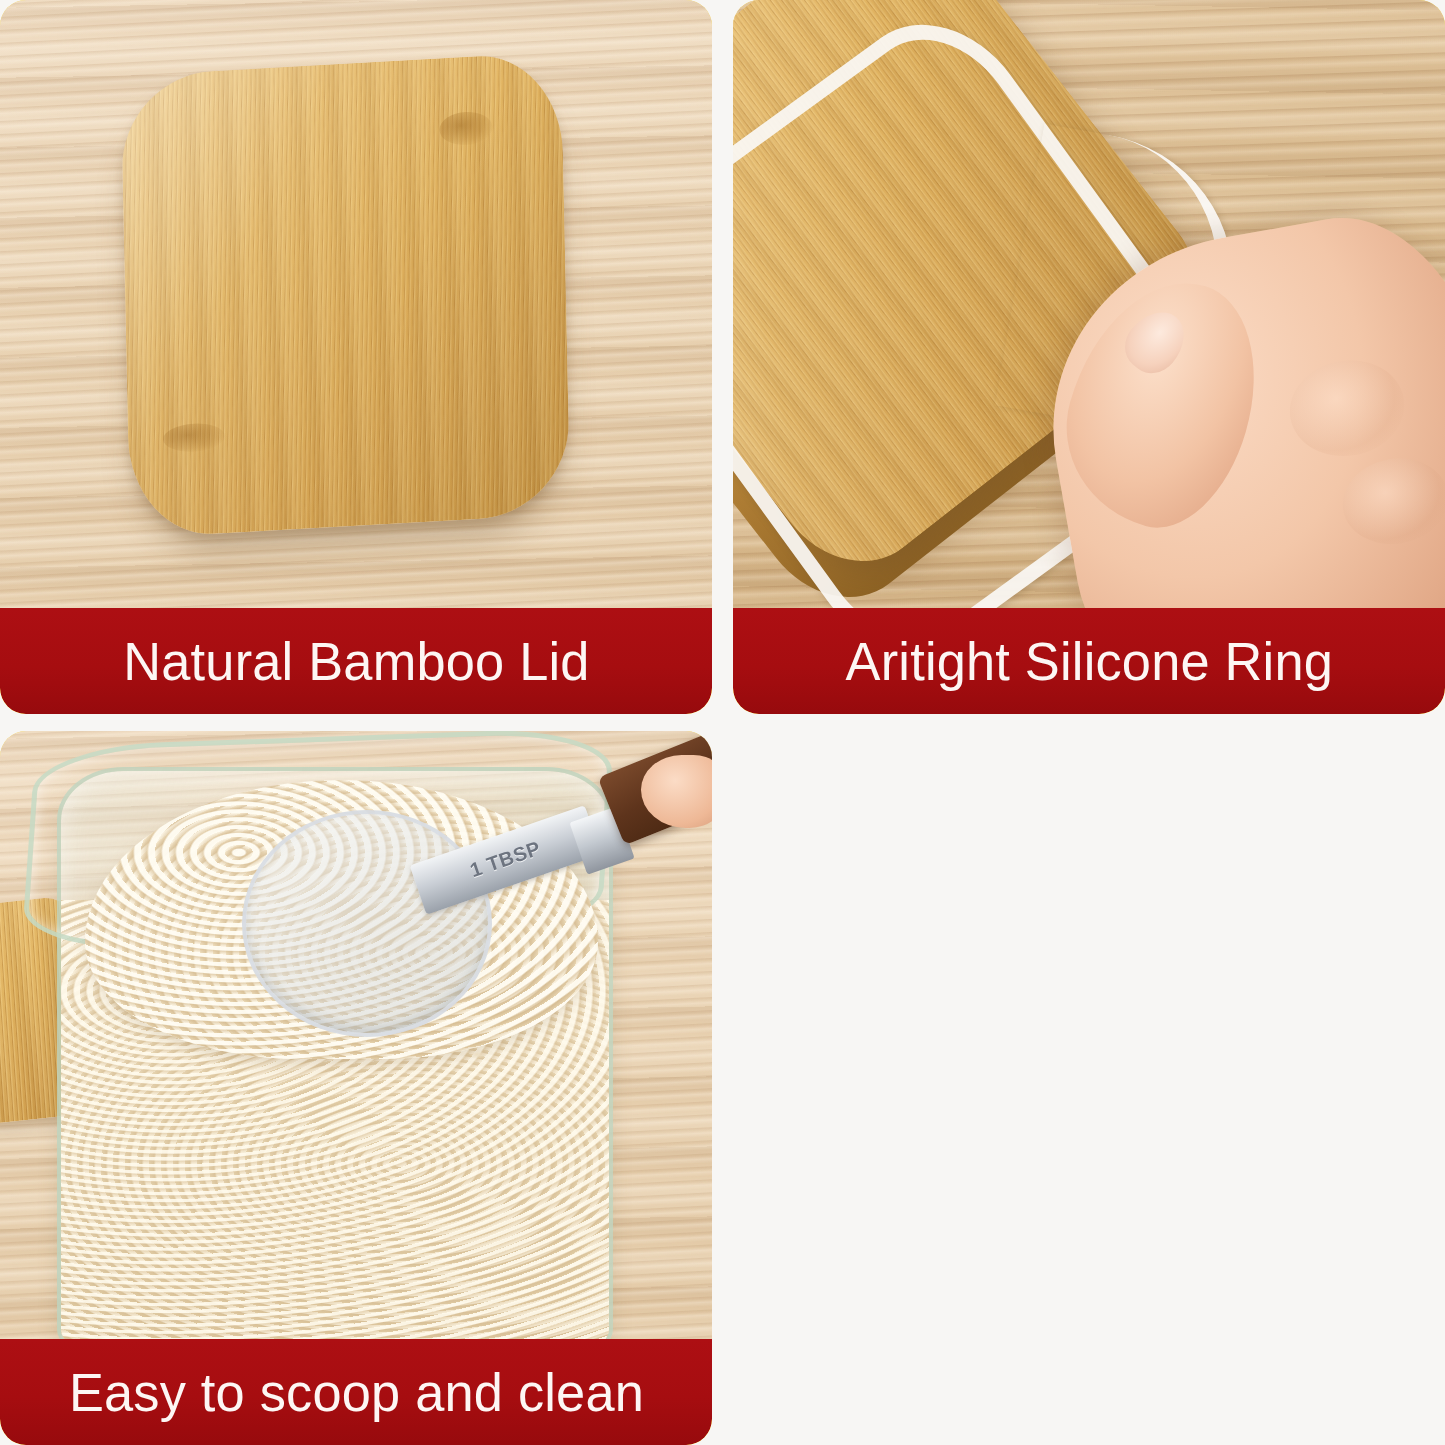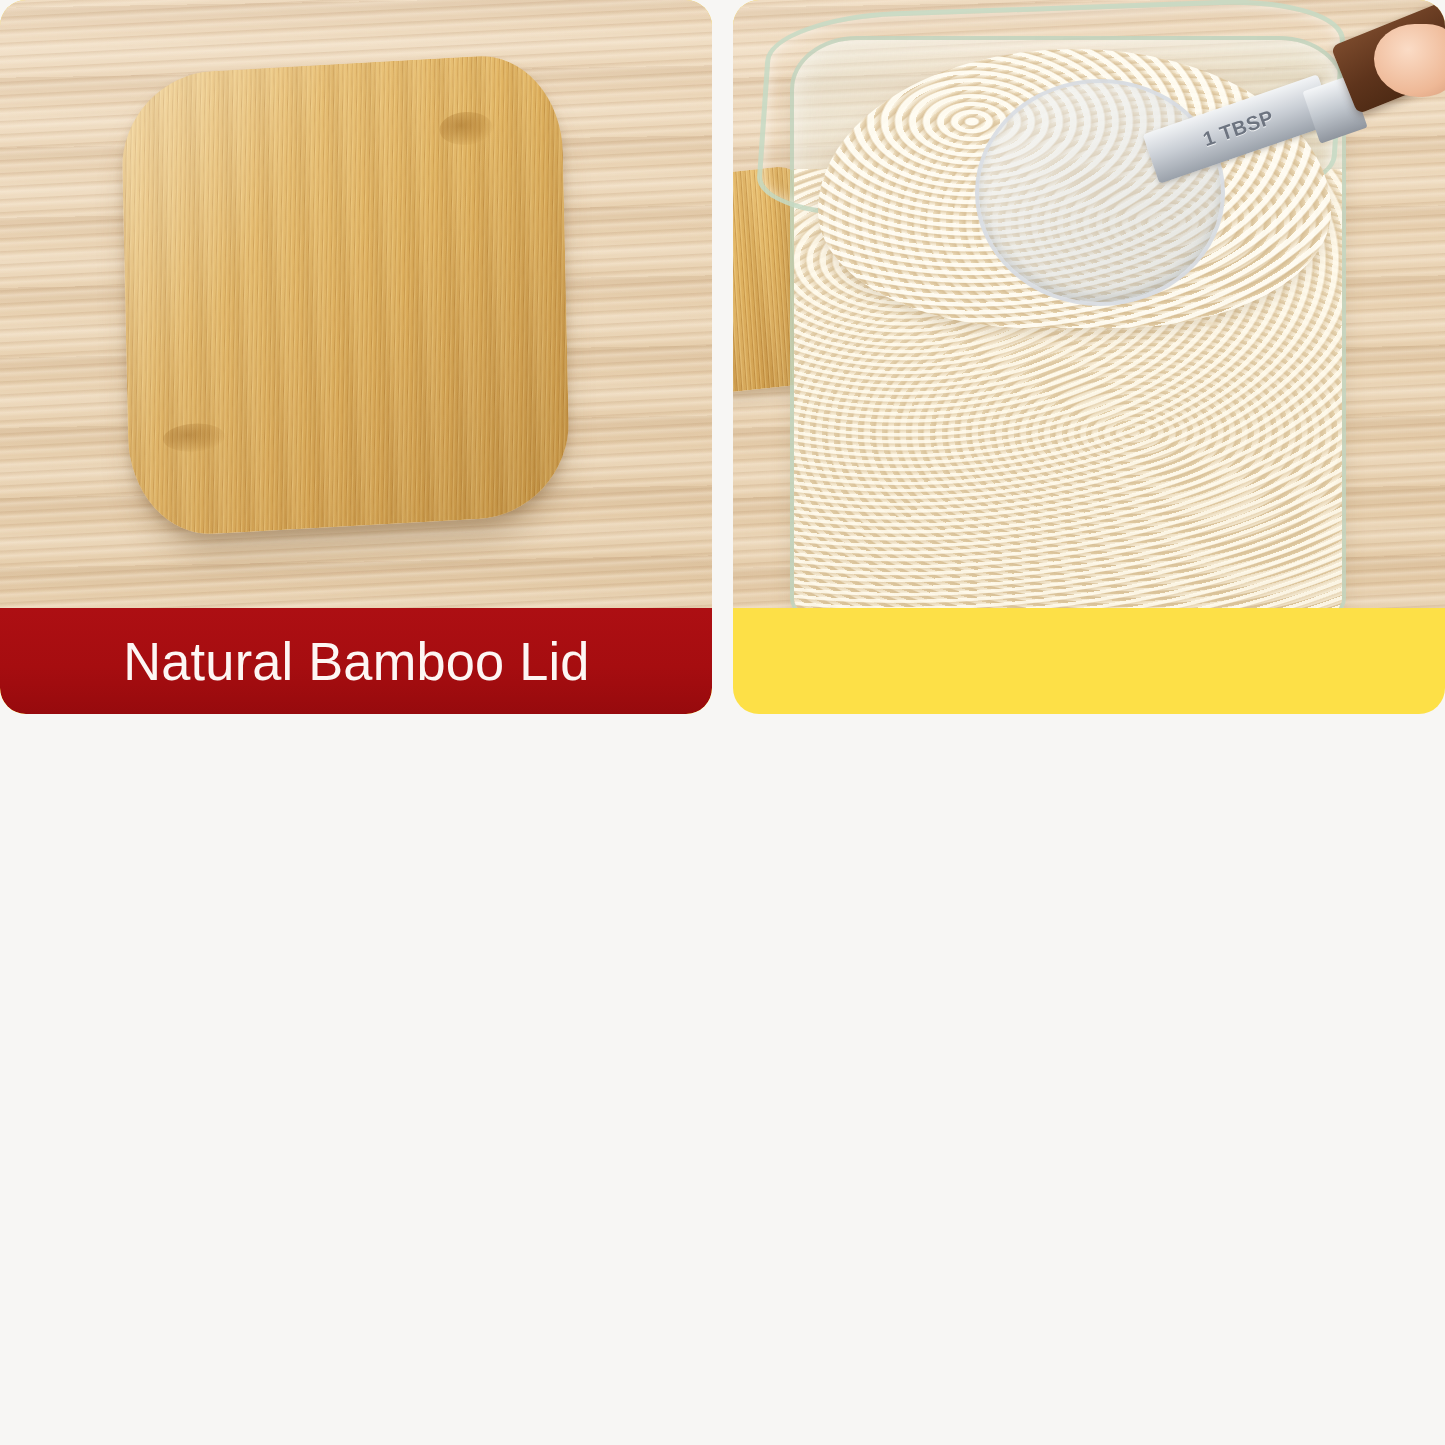--- a/index.html
+++ b/index.html
@@ -510,20 +510,45 @@
         <div class="knot" style="left:8%;top:76%;width:14%;height:6%;"></div>
         <div class="lid1-sheen"></div>
       </div>
     </div>
 
     <div class="caption">
       <span class="caption-text">Natural Bamboo Lid</span>
     </div>
   </div>
 
+  <div class="panel">
+    <div class="photo">
+      <div class="wood-warm"></div>
+
+      <div class="lid2-under"></div>
+      <div class="lid2 bamboo">
+        <div class="lid1-sheen"></div>
+      </div>
+
+      <div class="silring"></div>
+      <div class="silring-tail"></div>
+
+      <div class="hand">
+        <div class="knuckle" style="left:54%;top:30%;width:26%;height:20%;"></div>
+        <div class="knuckle" style="left:62%;top:52%;width:24%;height:18%;"></div>
+        <div class="thumb">
+          <div class="nail"></div>
+        </div>
+      </div>
+    </div>
+
+    <div class="caption">
+      <span class="caption-text">Aritight Silicone Ring</span>
+    </div>
+  </div>
 
   <div class="panel">
     <div class="photo">
       <div class="wood-light"></div>
 
       <div class="lid3 bamboo"></div>
 
       <div class="jar3">
         <div class="oats-fill"></div>
       </div>
@@ -533,16 +558,19 @@
       <div class="scoop-bowl"></div>
 
       <div class="scoop-neck">
         <span class="scoop-label">1 TBSP</span>
       </div>
       <div class="scoop-ferrule"></div>
       <div class="scoop-handle"></div>
       <div class="fingertip"></div>
     </div>
 
+    <div class="caption">
+      <span class="caption-text">Easy to scoop and clean</span>
+    </div>
   </div>
 
 
 </div>
 
 </body></html>

